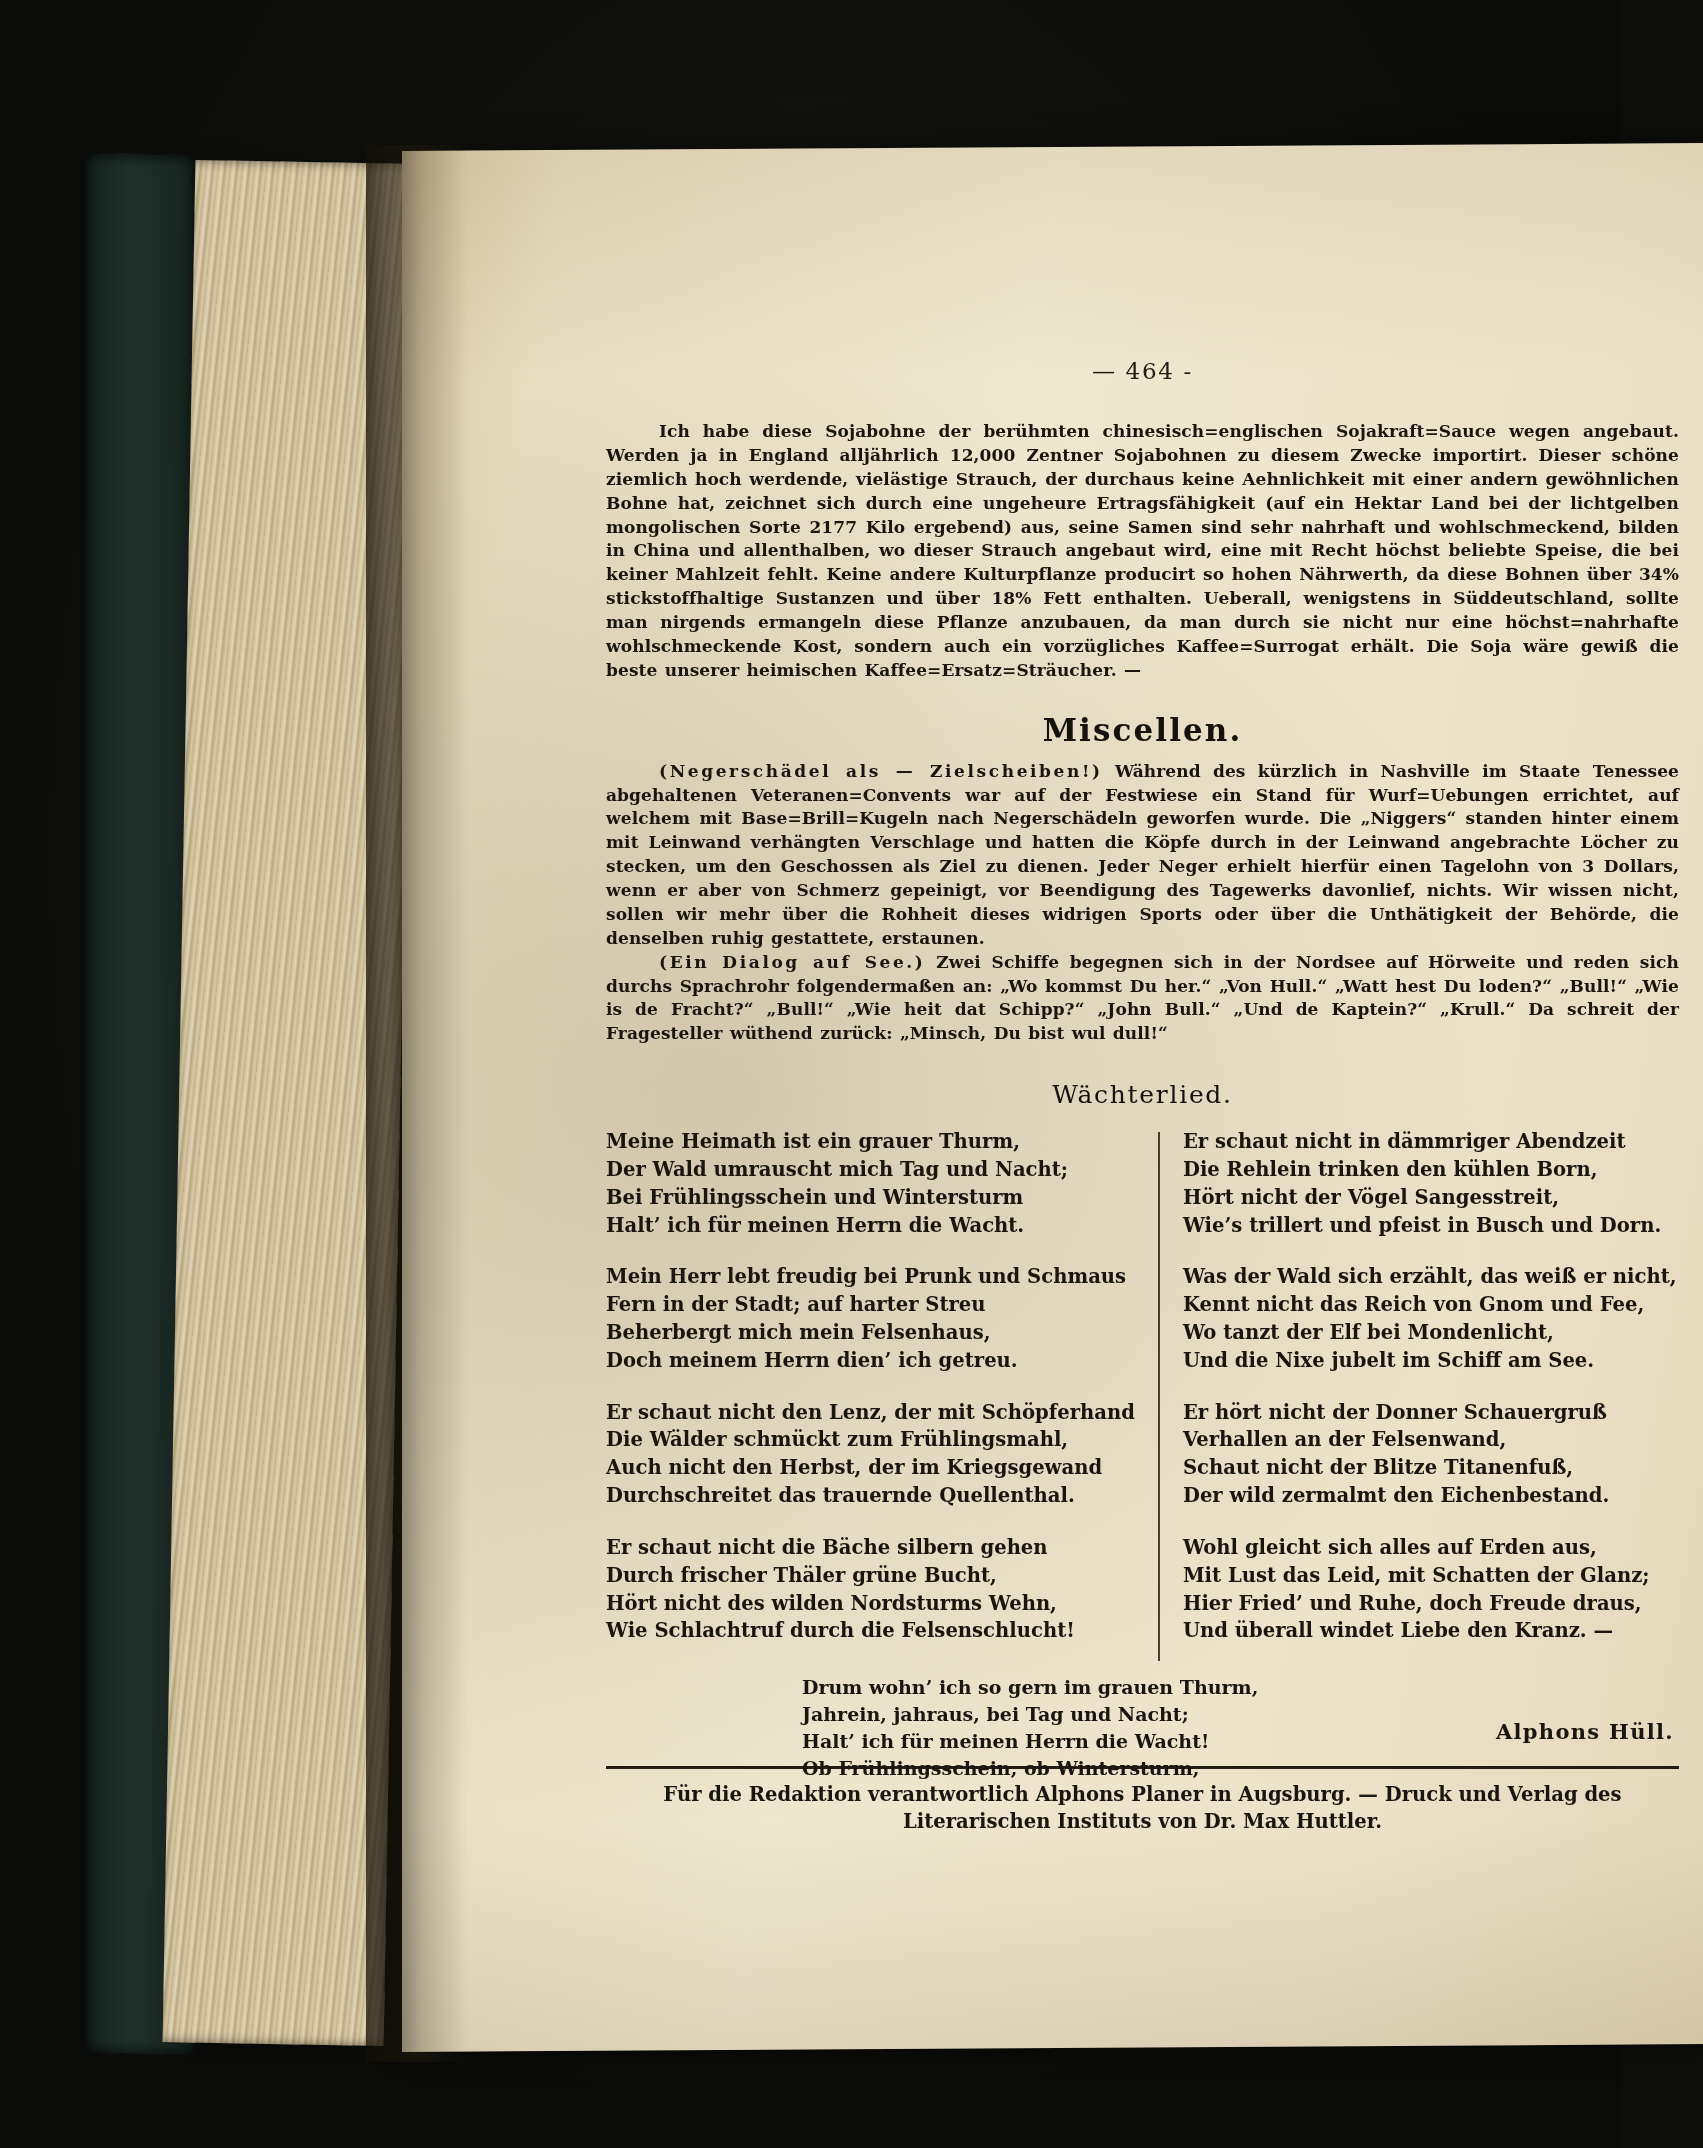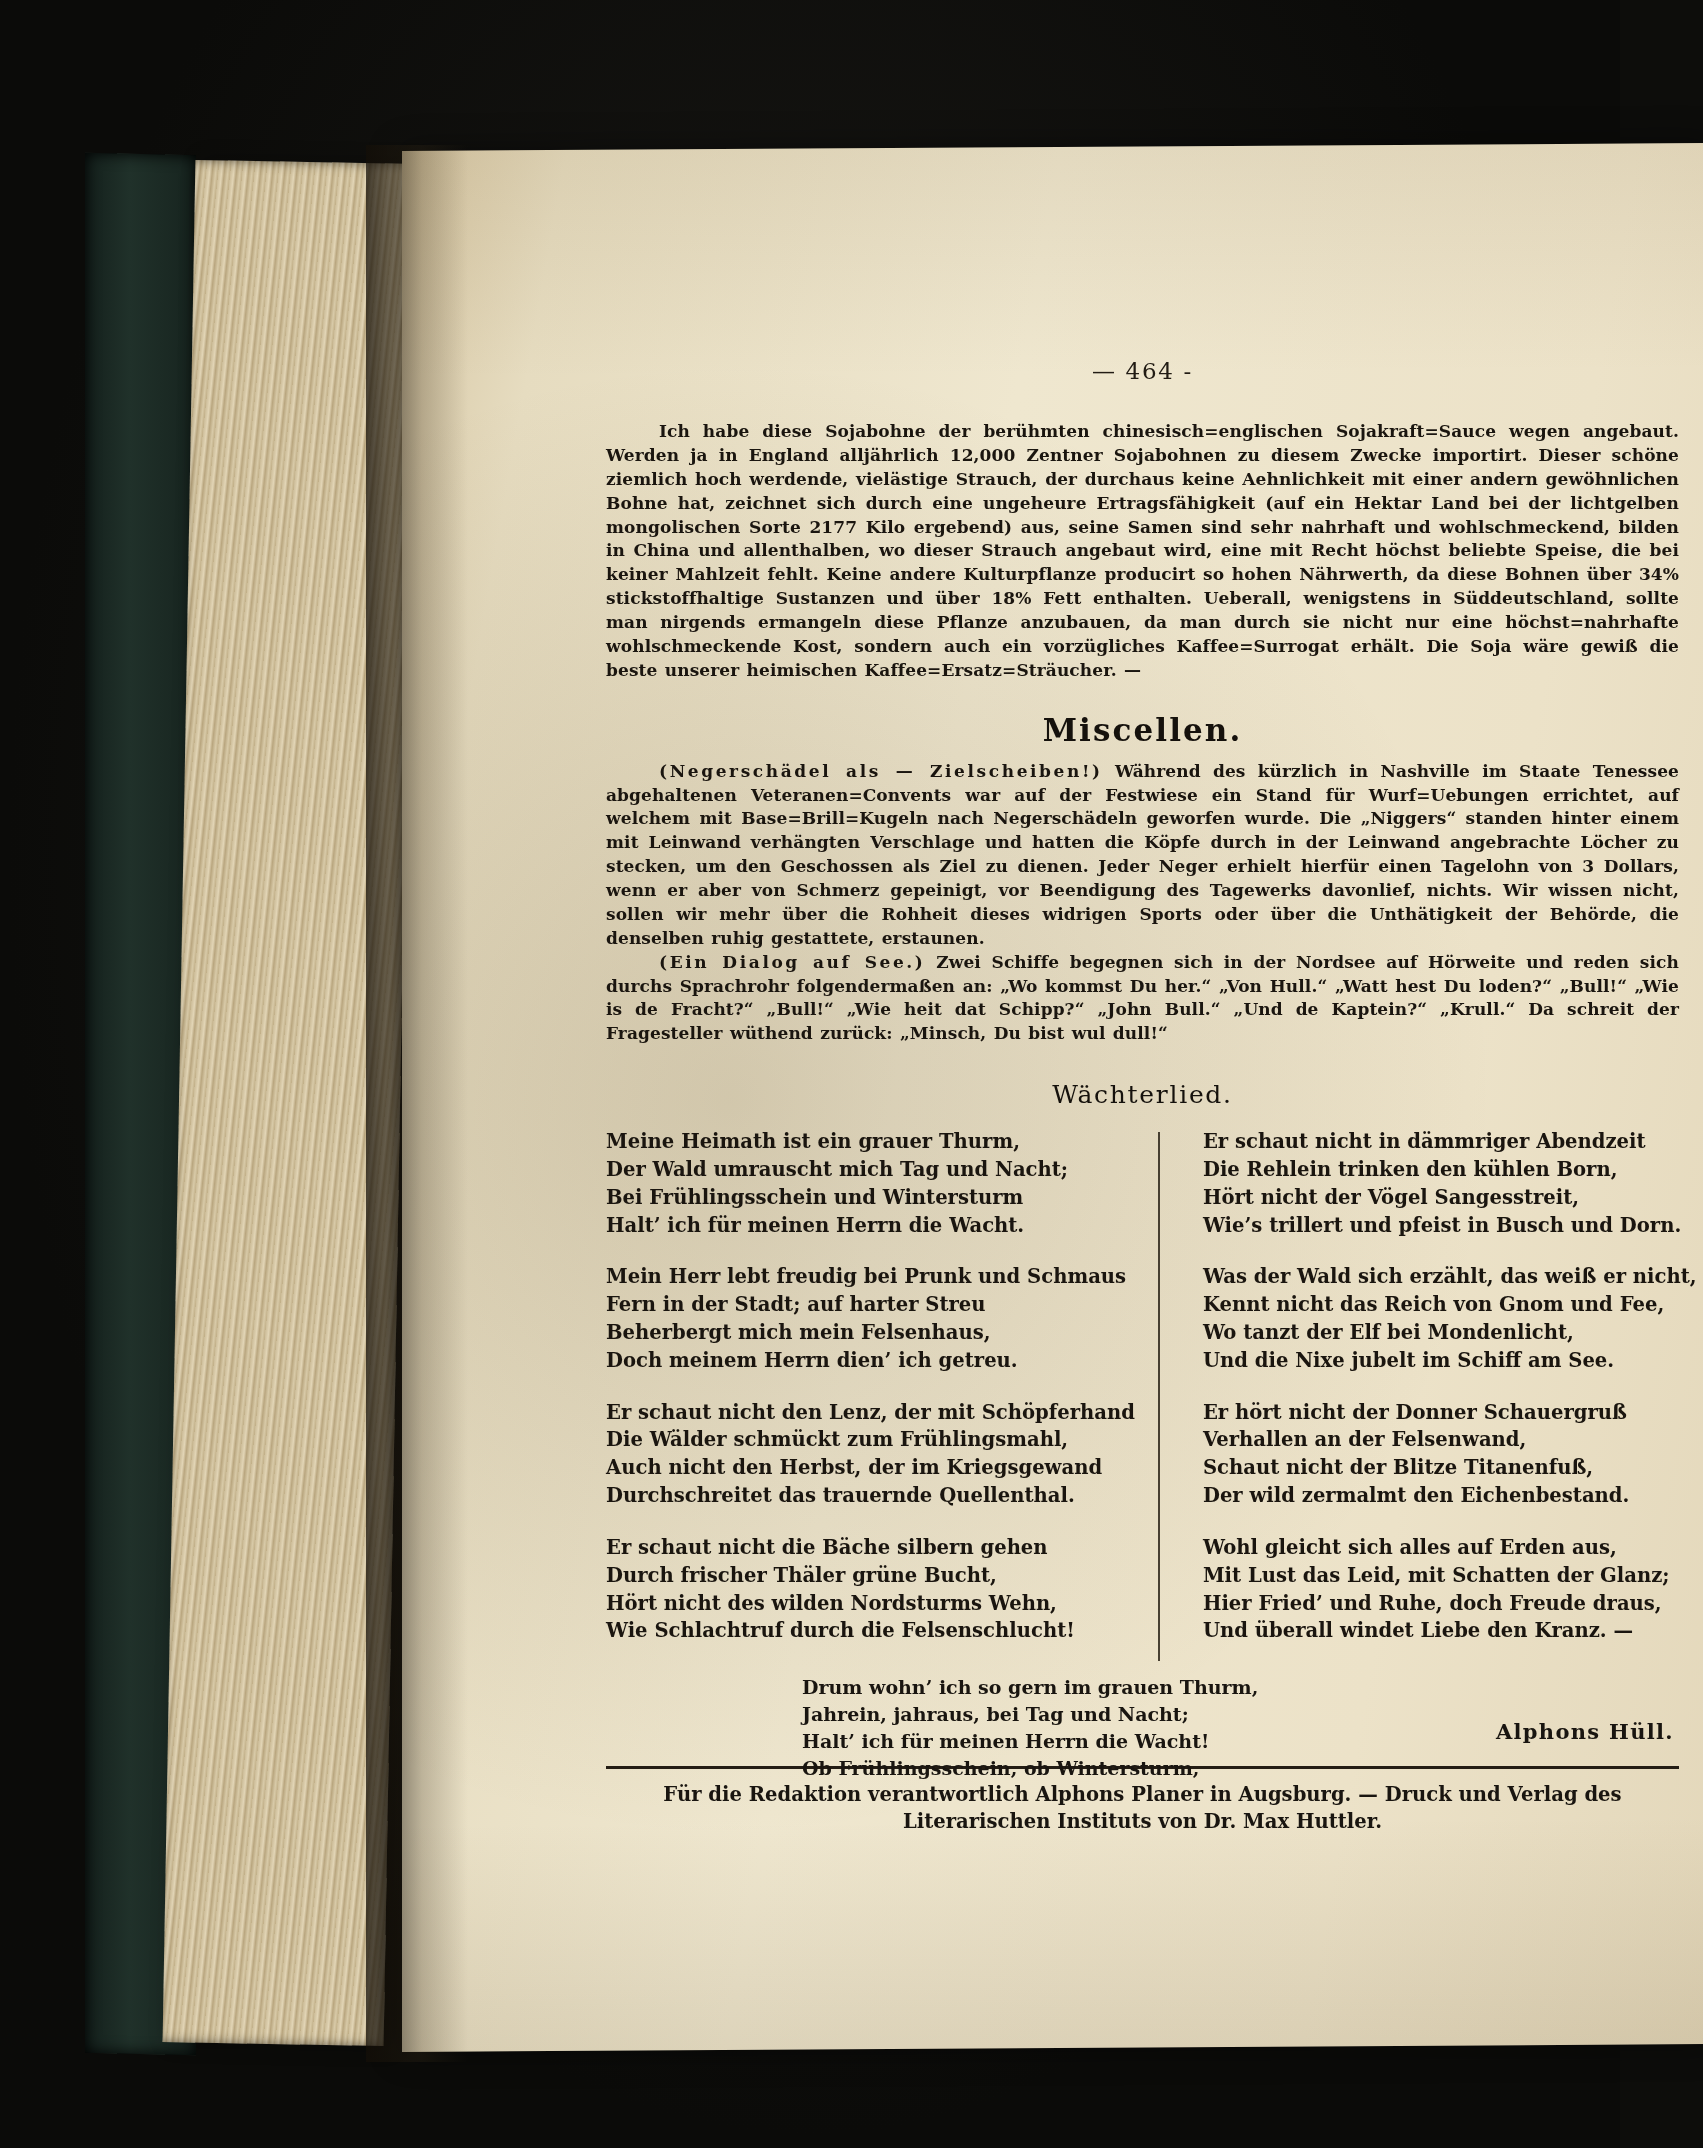--- a/index.html
+++ b/index.html
@@ -145,21 +145,21 @@
   }
 
   .lead {
     letter-spacing: 2.6px;
     font-weight: 700;
   }
 
   
   .poem-cols {
     display: flex;
-    gap: 68px;
+    gap: 48px;
     margin-top: 5.1px;
   }
   .poem-col {
     width: 50%;
     position: relative;
   }
   .poem-col.left:after {
     content: "";
     position: absolute;
     right: -25px;

